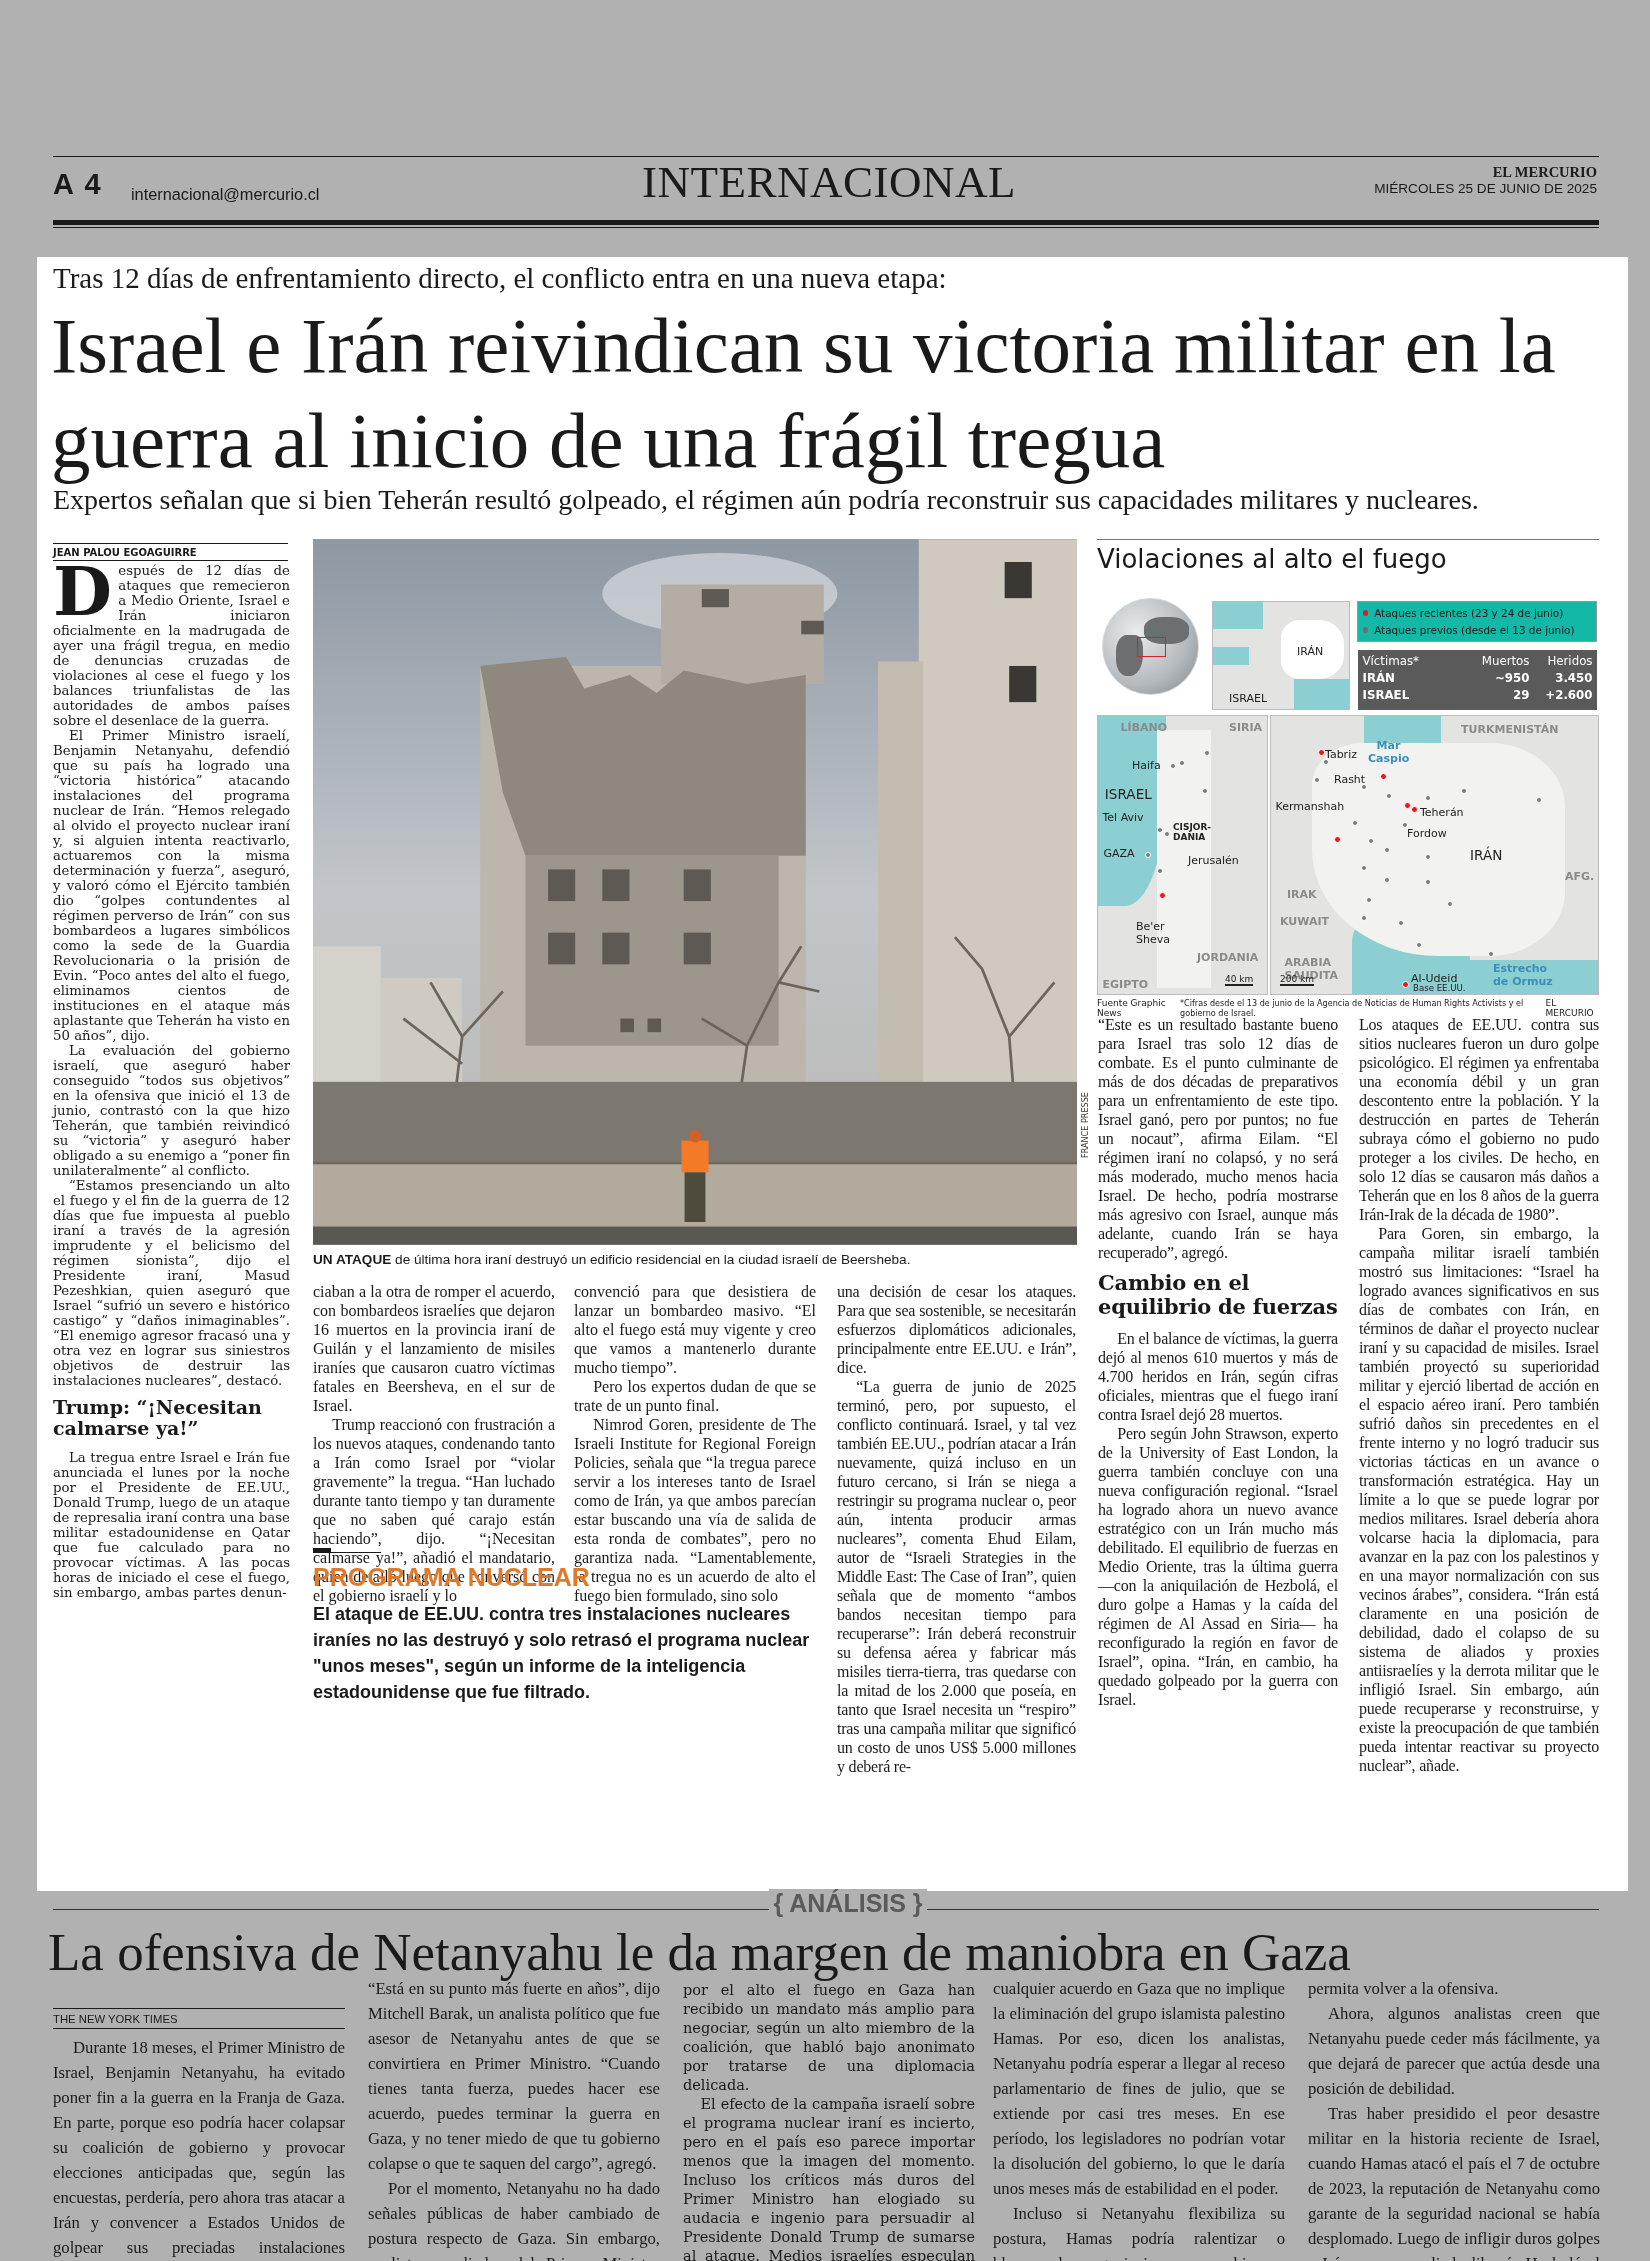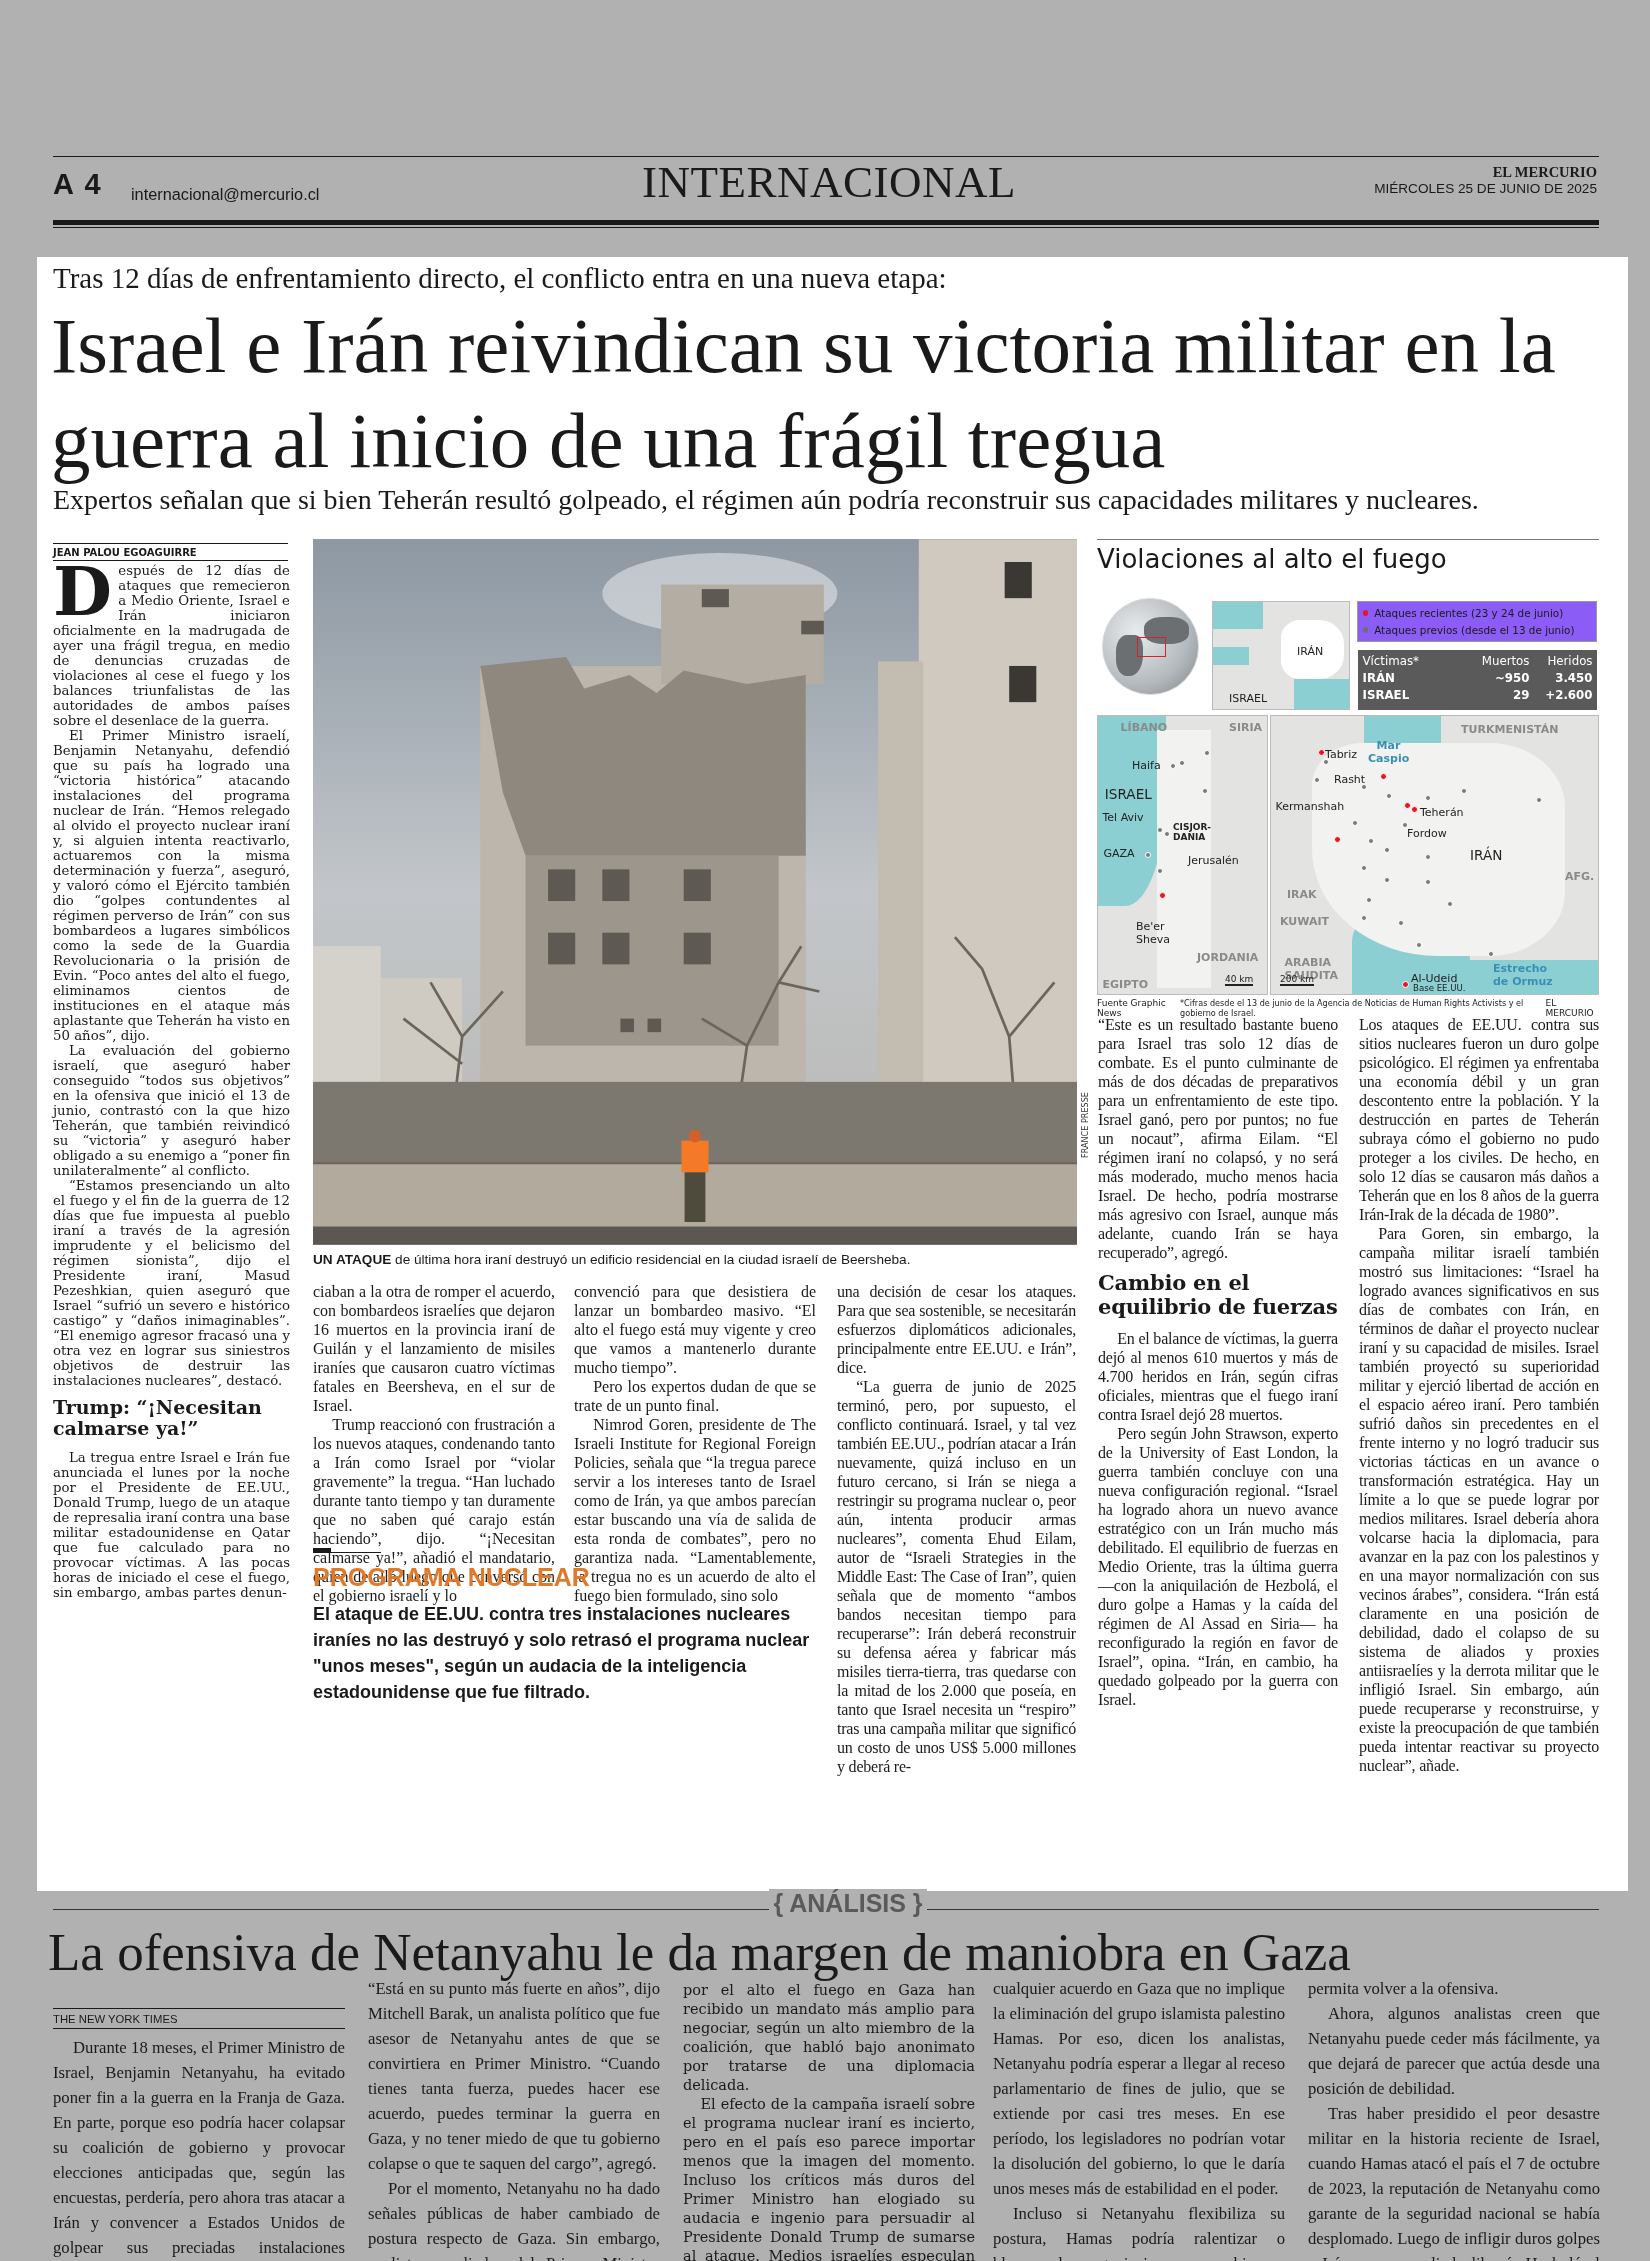--- a/index.html
+++ b/index.html
@@ -46,21 +46,21 @@
   
   #pn-marker { left: 313px; top: 1548px; width: 68px; height: 4.5px; }
   #pn-title { left: 313px; top: 1563px; font-family: "Liberation Sans", sans-serif; font-weight: bold; font-size: 25px; color: #e07a2a; }
   #pn-text { left: 313px; top: 1601px; width: 507px; font-family: "Liberation Sans", sans-serif; font-weight: bold; font-size: 18px; line-height: 26px; }
 
   
   #info { left: 1097px; top: 539px; width: 502px; height: 475px; }
   #info-title { left: 0; top: 4.5px; font-size: 26px; font-family: "DejaVu Sans", sans-serif; }
   .map-box { position: absolute; background: #e3e3e1; border: 0.5px solid #bbb; overflow: hidden; }
   .sea { position: absolute; background: #8ccfd2; }
-  .legend { position: absolute; left: 260px; top: 62px; width: 240px; height: 41px; border: 0.9px solid #999; background: #8b5cf6; font-family: "DejaVu Sans", sans-serif; font-size: 10.4px; padding: 2.7px 4.5px; }
+  .legend { position: absolute; left: 260px; top: 62px; width: 240px; height: 41px; border: 0.9px solid #999; background: #14b8a6; font-family: "DejaVu Sans", sans-serif; font-size: 10.4px; padding: 2.7px 4.5px; }
   .legend div { display: flex; align-items: center; gap: 6.3px; height: 17px; }
   .dot { width: 5.4px; height: 5.4px; border-radius: 50%; display: inline-block; }
   .victims { position: absolute; left: 261px; top: 111px; width: 239px; height: 60px; background: #5a5a5a; color: #fff; font-family: "DejaVu Sans", sans-serif; font-size: 11.8px; padding: 2.7px 4.5px; }
   .victims .row { display: grid; grid-template-columns: 1fr 54px 63px; height: 17px; align-items: center; }
   .victims .row span:nth-child(2), .victims .row span:nth-child(3) { text-align: right; }
   .maplabel { position: absolute; font-family: "DejaVu Sans", sans-serif; font-size: 11px; color: #222; white-space: nowrap; }
   .maplabel.grey { color: #8a8a8a; font-weight: bold; }
   .maplabel.blue { color: #3a8fb7; font-weight: bold; }
   .mapdot { position: absolute; width: 5.9px; height: 5.9px; border-radius: 50%; background: #7b7b7b; border: 0.9px solid #fff; }
   .mapdot.red { background: #e8171f; width: 7.2px; height: 7.2px; }
@@ -181,21 +181,21 @@
 <div class="abs body-col2 narrow" id="col4">
   <p>una decisión de cesar los ataques. Para que sea sostenible, se necesitarán esfuerzos diplomáticos adicionales, principalmente entre EE.UU. e Irán”, dice.</p>
   <p>“La guerra de junio de 2025 terminó, pero, por supuesto, el conflicto continuará. Israel, y tal vez también EE.UU., podrían atacar a Irán nuevamente, quizá incluso en un futuro cercano, si Irán se niega a restringir su programa nuclear o, peor aún, intenta producir armas nucleares”, comenta Ehud Eilam, autor de “Israeli Strategies in the Middle East: The Case of Iran”, quien señala que de momento “ambos bandos necesitan tiempo para recuperarse”: Irán deberá reconstruir su defensa aérea y fabricar más misiles tierra-tierra, tras quedarse con la mitad de los 2.000 que poseía, en tanto que Israel necesita un “respiro” tras una campaña militar que significó un costo de unos US$ 5.000 millones y deberá re-</p>
 </div>
 
 <div class="abs" id="pn-marker">
   <div style="position:absolute;left:0;top:0;width:18px;height:4.5px;background:#1a1a1a"></div>
   <div style="position:absolute;left:18px;top:3.6px;width:50px;height:0.9px;background:#1a1a1a"></div>
 </div>
 <div class="abs" id="pn-title">PROGRAMA NUCLEAR</div>
-<div class="abs" id="pn-text">El ataque de EE.UU. contra tres instalaciones nucleares iraníes no las destruyó y solo retrasó el programa nuclear "unos meses", según un audacia de la inteligencia estadounidense que fue filtrado.</div>
+<div class="abs" id="pn-text">El ataque de EE.UU. contra tres instalaciones nucleares iraníes no las destruyó y solo retrasó el programa nuclear "unos meses", según un informe de la inteligencia estadounidense que fue filtrado.</div>
 
 <div class="abs" id="info">
   <div class="rule" style="left:0;top:0;width:502px;height:0.9px;background:#777;"></div>
   <div class="abs" id="info-title">Violaciones al alto el fuego</div>
 
   <div class="abs" style="left:4.5px;top:59px;width:97px;height:97px;border-radius:50%;background:radial-gradient(circle at 35% 35%, #e9ecee 0%, #b3b9bd 60%, #7c8387 100%);border:1.4px solid #d6d6d6;overflow:hidden;">
     <div style="position:absolute;left:13.6px;top:36px;width:27px;height:41px;background:#6b6f72;border-radius:40% 30% 50% 40%;"></div>
     <div style="position:absolute;left:41px;top:18px;width:45px;height:27px;background:#6b6f72;border-radius:40%;"></div>
     <div style="position:absolute;left:34px;top:38px;width:29px;height:20.4px;border:1.8px solid #d3232a;"></div>
   </div>

